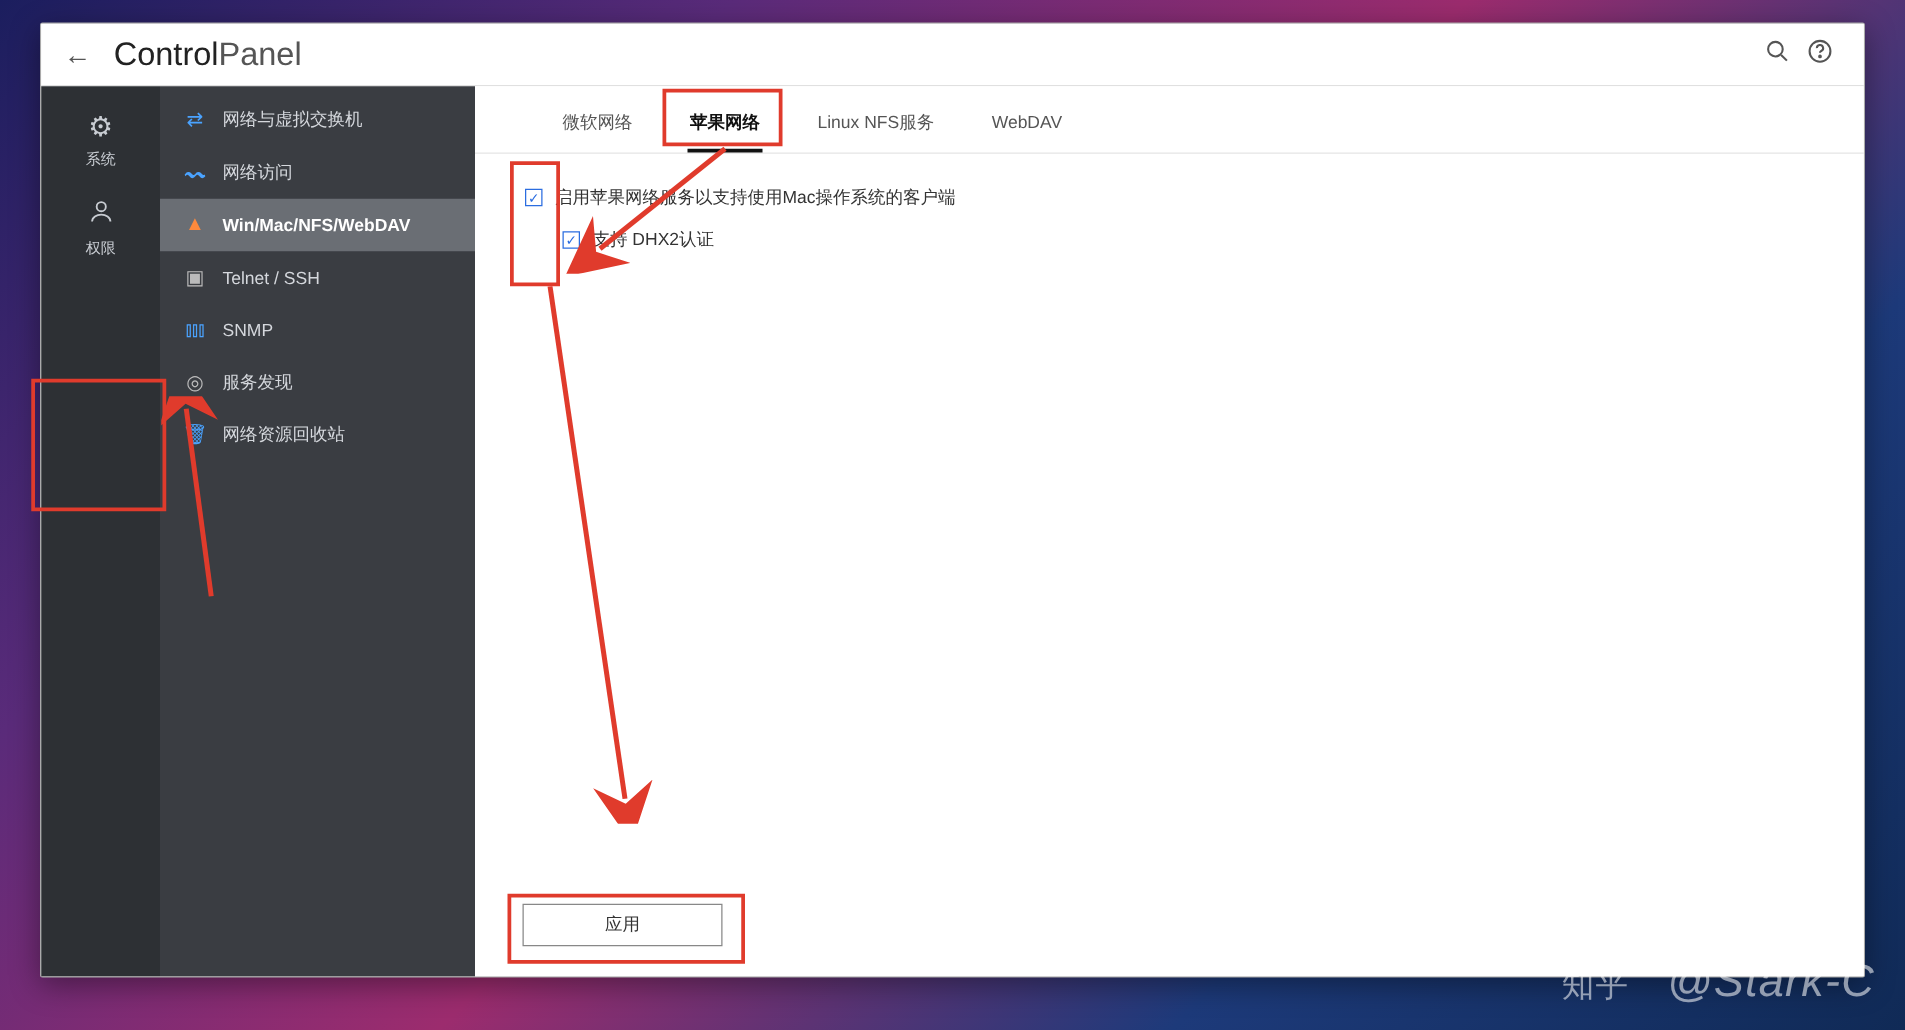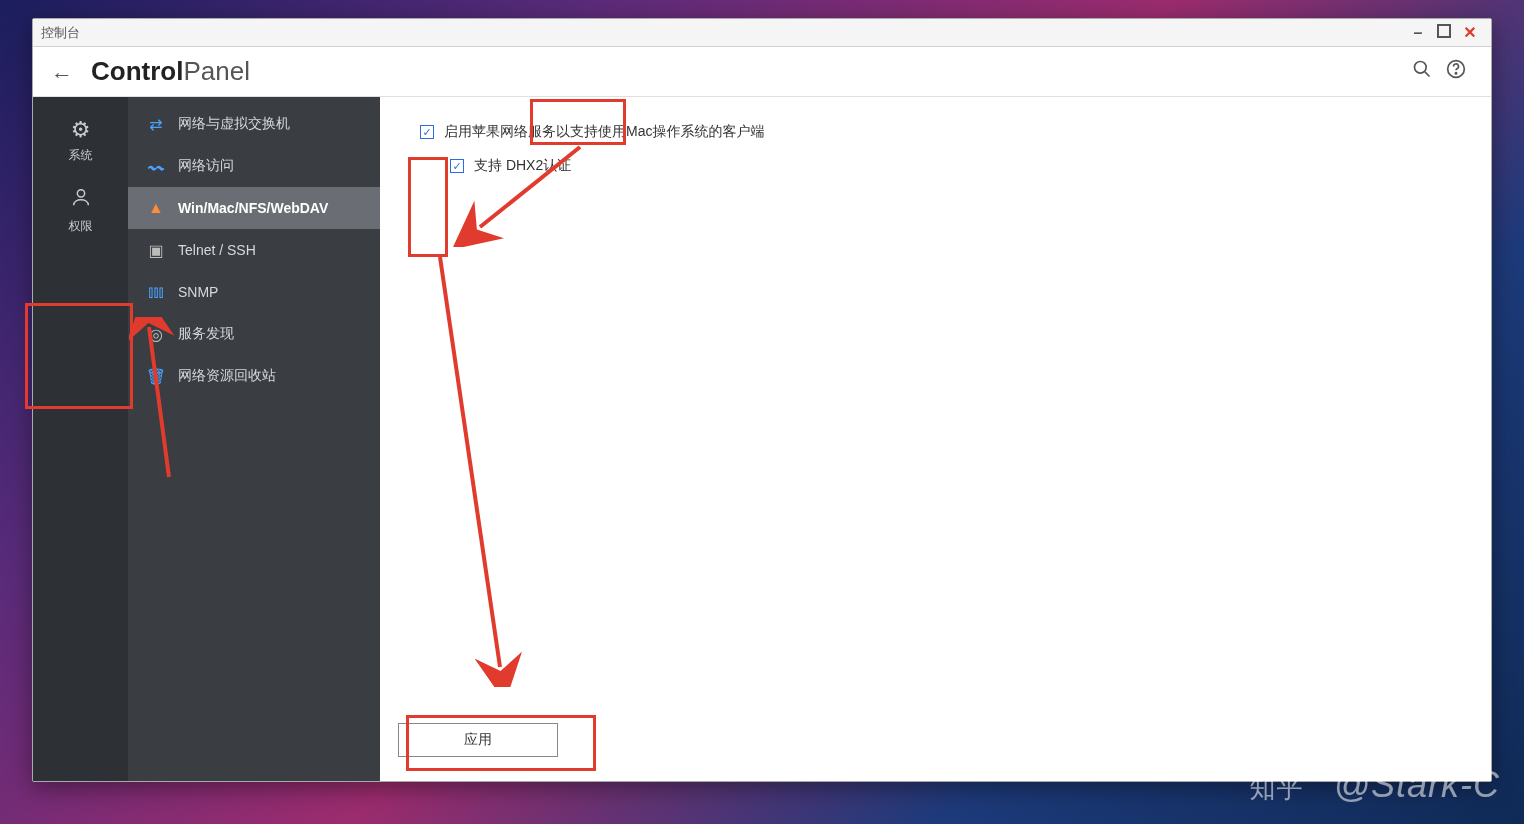--- a/index.html
+++ b/index.html
@@ -43,21 +43,21 @@
 
 .header {
   height: 50px;
   background: #fff;
   border-bottom: 1px solid #e0e0e0;
   display: flex; align-items: center;
   padding: 0 18px;
 }
 .header .back { font-size: 22px; color: #555; margin-right: 18px; cursor: pointer; }
 .header .title { font-size: 26px; color: #222; }
-.header .title-bold { font-weight: 700; }
+.header .title-bold { font-weight: 400; }
 .header .title-light { font-weight: 300; color: #555; }
 .header .hspacer { flex: 1; }
 .header .hicon { width: 34px; text-align: center; font-size: 20px; color: #555; cursor: pointer; }
 
 
 .body { flex: 1; display: flex; min-height: 0; }
 
 
 .rail { width: 95px; background: #2d3034; display: flex; flex-direction: column; align-items: center; padding-top: 8px; }
 .rail-item { width: 100%; padding: 12px 0 10px; text-align: center; color: #c8ccd2; font-size: 12px; cursor: pointer; }
@@ -75,46 +75,39 @@
 .tabs { display: flex; gap: 42px; padding: 14px 68px 0; font-size: 14px; color: #555; border-bottom: 1px solid #e5e5e5; }
 .tab { padding: 6px 2px 12px; cursor: pointer; }
 .tab.active { color: #111; font-weight: 700; border-bottom: 3px solid #111; }
 
 .content { padding: 26px 40px; font-size: 14px; color: #333; }
 .chk-row { display: flex; align-items: center; margin-bottom: 16px; }
 .chk-row.indent { margin-left: 30px; text-align: right; }
 .chk { width: 14px; height: 14px; border: 1.5px solid #2b6de0; margin-right: 10px; display: inline-flex; align-items: center; justify-content: center; font-size: 11px; color: #2b6de0; cursor: pointer; }
 .chk::before { content: "✓"; }
 
-.footer { margin-top: auto; padding: 14px 18px 24px; }
+.footer { margin-top: auto; padding: 14px 38px 24px; }
 .apply-btn { width: 160px; height: 34px; border: 1px solid #888; background: #fff; font-size: 14px; color: #333; cursor: pointer; }
 
 
 .annot { position: absolute; border: 3px solid #e03b2c; pointer-events: none; z-index: 50; }
 .annot-arrow { position: absolute; z-index: 51; pointer-events: none; }
 
 
 .rail-highlight { position: absolute; border: 3px solid #e03b2c; pointer-events: none; z-index: 60; }
 
 .watermark { position: absolute; right: 24px; bottom: 18px; font-size: 36px; font-style: italic; color: rgba(255,255,255,.55); font-family: Georgia, serif; letter-spacing: 1px; pointer-events: none; }
 .watermark .zh { font-size: 26px; font-style: normal; margin-right: 20px; }
 </style>
 </head>
 <body>
 
 <div class="desktop">
   <div class="window">
 
-    <div class="titlebar">
-      <span>控制台</span>
-      <div class="spacer"></div>
-      <div class="winbtn min"></div>
-      <div class="winbtn max"></div>
-      <div class="winbtn close"></div>
-    </div>
 
     <div class="header">
       <span class="back">←</span>
       <span class="title">
         <span class="title-bold">Control</span><span class="title-light">Panel</span>
       </span>
       <div class="hspacer"></div>
       <div class="hicon">
         <svg width="20" height="20" viewBox="0 0 24 24" fill="none" stroke="#555" stroke-width="2">
             <circle cx="10" cy="10" r="7"></circle>
@@ -173,20 +166,26 @@
           <span class="sicon" style="color:#bbb">◎</span>
           <span>服务发现</span>
         </div>
         <div class="side-item">
           <span class="sicon" style="color:#4aa3ff">🗑</span>
           <span>网络资源回收站</span>
         </div>
       </div>
 
       <div class="main">
+        <div class="tabs">
+          <div class="tab"><span>微软网络</span></div>
+          <div class="tab active"><span>苹果网络</span></div>
+          <div class="tab"><span>Linux NFS服务</span></div>
+          <div class="tab"><span>WebDAV</span></div>
+        </div>
 
         <div class="content">
           <div class="chk-row">
             <span class="chk"></span>
             <span>启用苹果网络服务以支持使用Mac操作系统的客户端</span>
           </div>
           <div class="chk-row indent">
             <span class="chk"></span>
             <span>支持 DHX2认证</span>
           </div>

